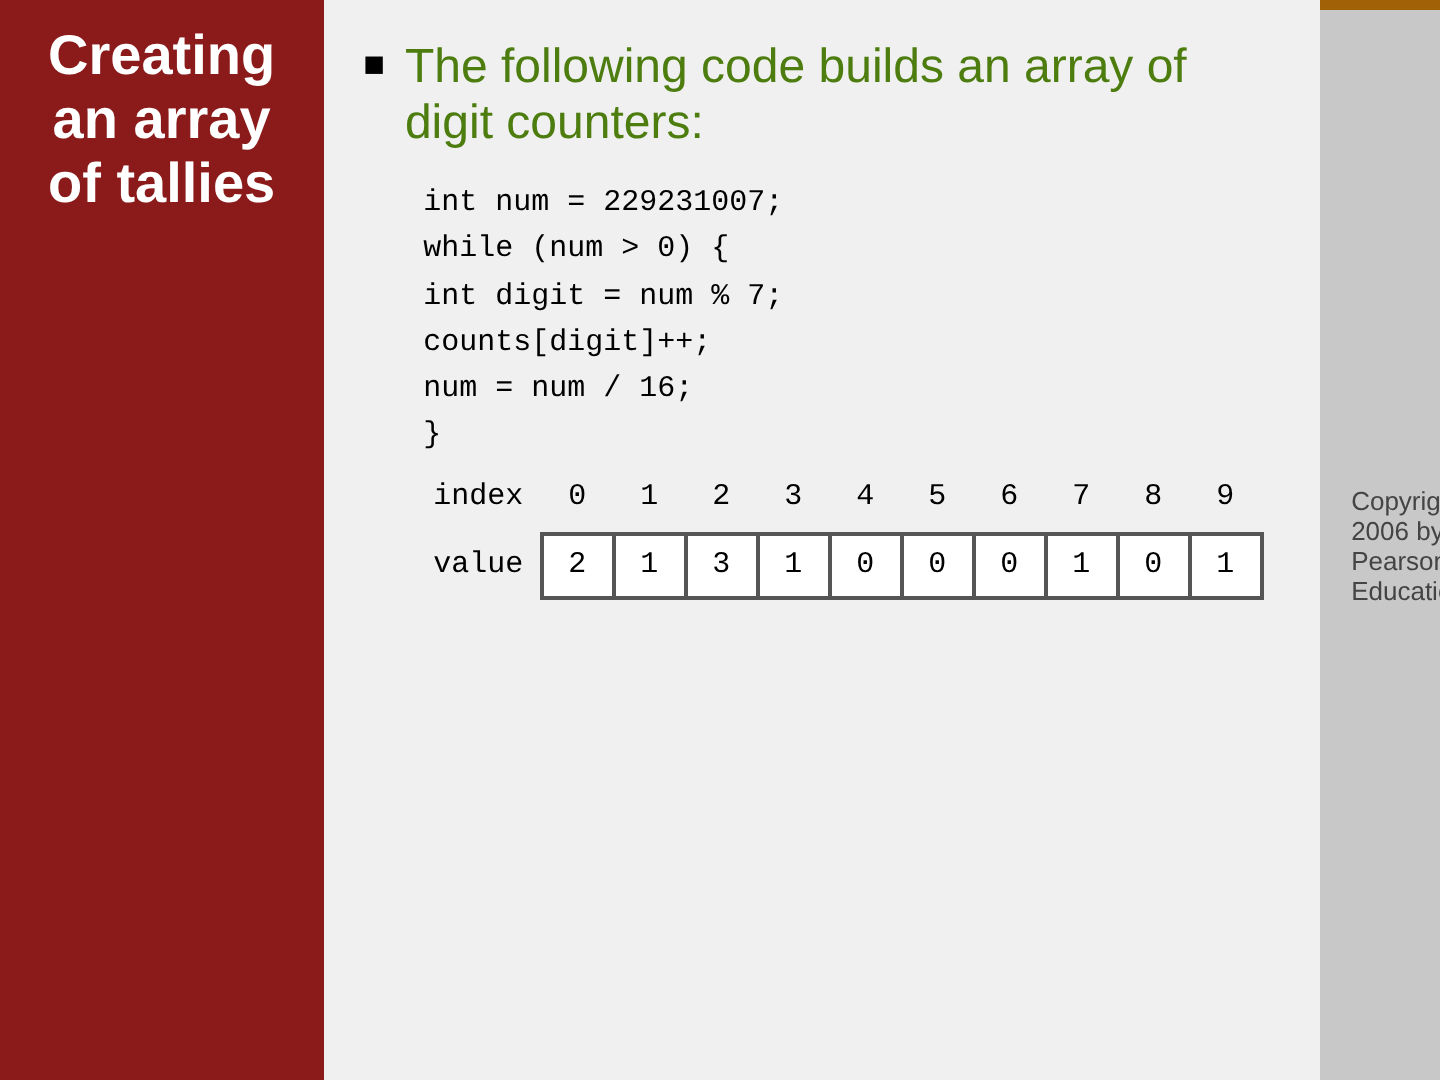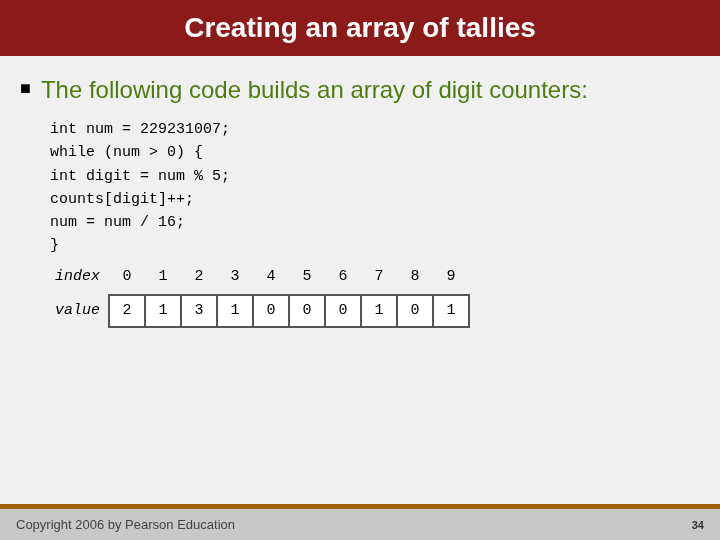--- a/index.html
+++ b/index.html
@@ -11,21 +11,21 @@
       font-family: Arial, Helvetica, sans-serif;
       overflow: hidden;
       position: relative;
     }
 
     .slide {
       width: 720px;
       height: 540px;
       background: #e8e8e8;
       display: flex;
-      flex-direction: column;
+      flex-direction: row;
     }
 
     .title-bar {
       background: #8b1a1a;
       color: #ffffff;
       font-size: 28px;
       font-weight: bold;
       padding: 12px 24px;
       text-align: center;
     }
@@ -72,21 +72,20 @@
     }
 
     .array-row {
       display: flex;
       align-items: center;
       margin-bottom: 2px;
     }
 
     .array-label {
       font-family: 'Courier New', Courier, monospace;
-      font-style: italic;
       font-size: 15px;
       width: 58px;
       text-align: right;
       padding-right: 8px;
       color: #000;
     }
 
     .array-cells {
       display: flex;
     }
@@ -152,21 +151,21 @@
   <div class="content">
 
     <div class="bullet-point">
       <span class="bullet-dot">■</span>
       <span class="bullet-text">The following code builds an array of digit counters:</span>
     </div>
 
     <div class="code-block">
       <div><span>int num = 229231007;</span></div>
       <div><span>while (num &gt; 0) {</span></div>
-      <div><span>    int digit = num % 5;</span></div>
+      <div><span>    int digit = num % 7;</span></div>
       <div><span>    counts[digit]++;</span></div>
       <div><span>    num = num / 16;</span></div>
       <div><span>}</span></div>
     </div>
 
     <div class="array-table-wrap">
 
       <div class="array-row">
         <div class="array-label">index</div>
         <div class="array-cells">

